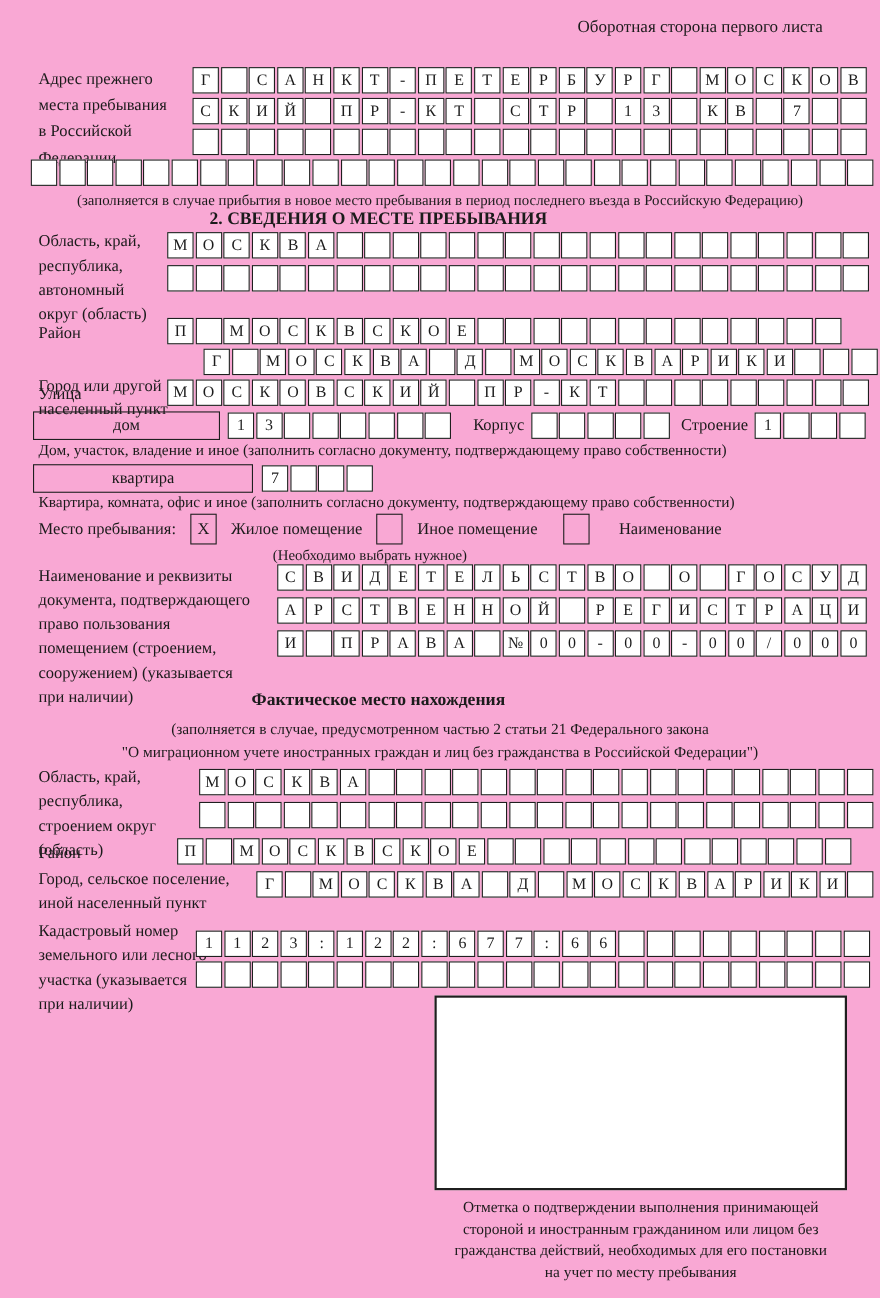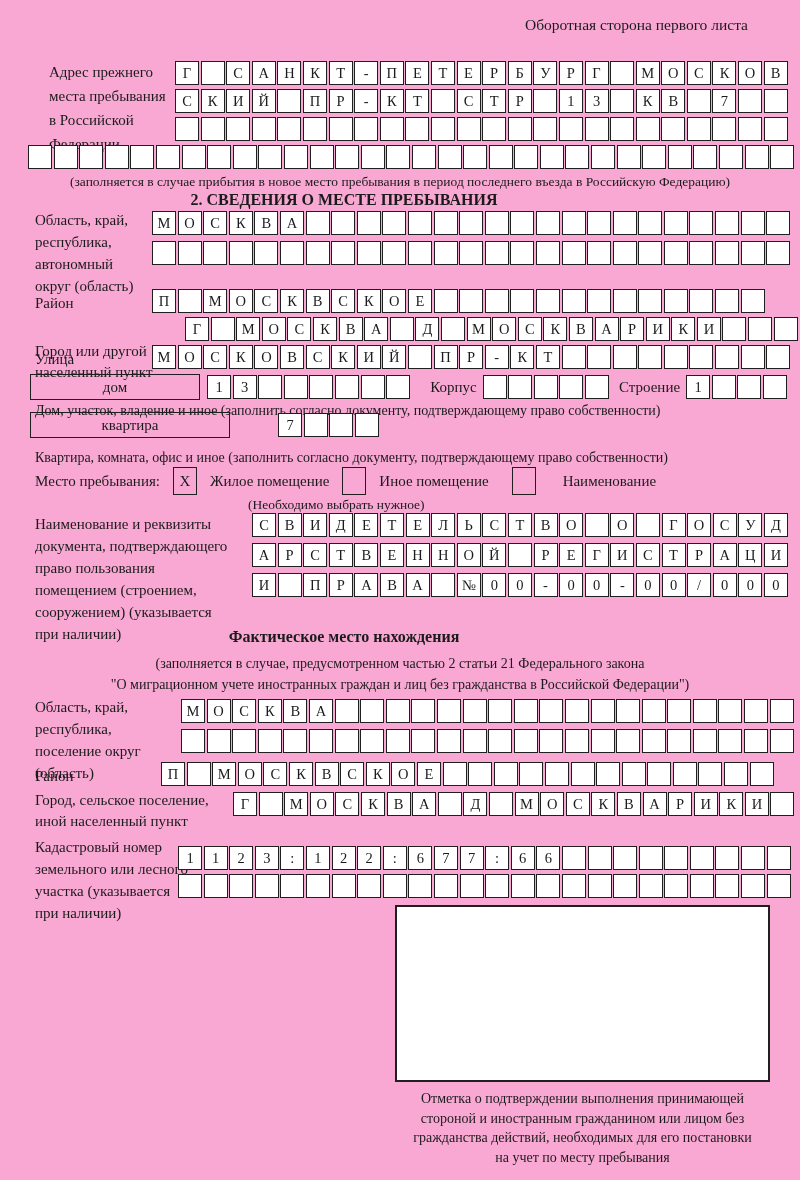--- a/index.html
+++ b/index.html
@@ -36,21 +36,21 @@
   .stamp-box { box-sizing:border-box; border:2px solid #1f1f1f; background:#fff; }
   .stamp-caption { font-size:14px; line-height:19.5px; text-align:center; }
 </style>
 </head>
 <body>
 
 <div class="page">
 
   <div class="abs caption" style="top:16px; right:52px; font-size:15.5px;">Оборотная сторона первого листа</div>
 
-  <div class="abs" style="left:35px; top:60px;margin-left:14px;">
+  <div class="abs" style="left:35px; top:60px;">
     <div class="lbl">Адрес прежнего</div>
     <div class="lbl">места пребывания</div>
     <div class="lbl">в Российской</div>
     <div class="lbl">Федерации</div>
   </div>
   <div class="abs grid-stack gap4" style="left:175px; top:61px;">
     <div class="grid">
         <div class="cell">Г</div>
         <div class="cell"></div>
         <div class="cell">С</div>
@@ -339,21 +339,21 @@
     <div class="lbl" style="margin-left:10px;">Строение</div>
     <div class="grid" style="margin-left:6px;">
         <div class="cell">1</div>
         <div class="cell"></div>
         <div class="cell"></div>
         <div class="cell"></div>
       </div>
   </div>
   <div class="abs caption" style="left:35px; top:403px;">Дом, участок, владение и иное (заполнить согласно документу, подтверждающему право собственности)</div>
 
-  <div class="abs inline-row" style="left:30px; top:412px;gap:40px;">
+  <div class="abs inline-row" style="left:30px; top:422px;">
     <div class="wide-cell" style="width:200px;">квартира</div>
     <div class="grid" style="margin-left:8px;">
         <div class="cell">7</div>
         <div class="cell"></div>
         <div class="cell"></div>
         <div class="cell"></div>
       </div>
   </div>
   <div class="abs caption" style="left:35px; top:450px;">Квартира, комната, офис и иное (заполнить согласно документу, подтверждающему право собственности)</div>
 
@@ -450,21 +450,21 @@
 
   <div class="abs title" style="top:628px;">Фактическое место нахождения</div>
   <div class="abs note" style="top:653px; font-size:14px;">
     <div>(заполняется в случае, предусмотренном частью 2 статьи 21 Федерального закона</div>
     <div>"О миграционном учете иностранных граждан и лиц без гражданства в Российской Федерации")</div>
   </div>
 
   <div class="abs" style="left:35px; top:696px;">
     <div class="lbl lh22">Область, край,</div>
     <div class="lbl lh22">республика,</div>
-    <div class="lbl lh22">поселение округ</div>
+    <div class="lbl lh22">строением округ</div>
     <div class="lbl lh22">(область)</div>
   </div>
   <div class="abs grid-stack gap6" style="left:181px; top:699px;">
     <div class="grid">
         <div class="cell">М</div>
         <div class="cell">О</div>
         <div class="cell">С</div>
         <div class="cell">К</div>
         <div class="cell">В</div>
         <div class="cell">А</div>

